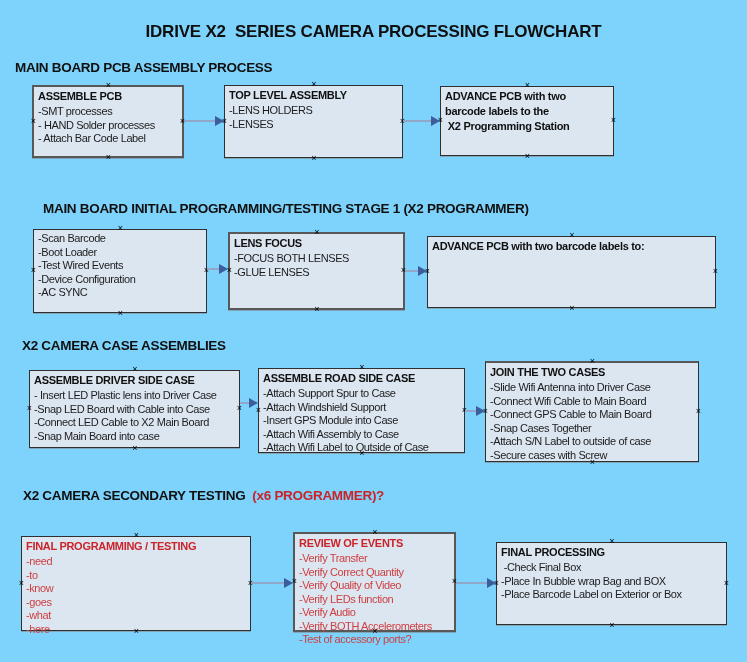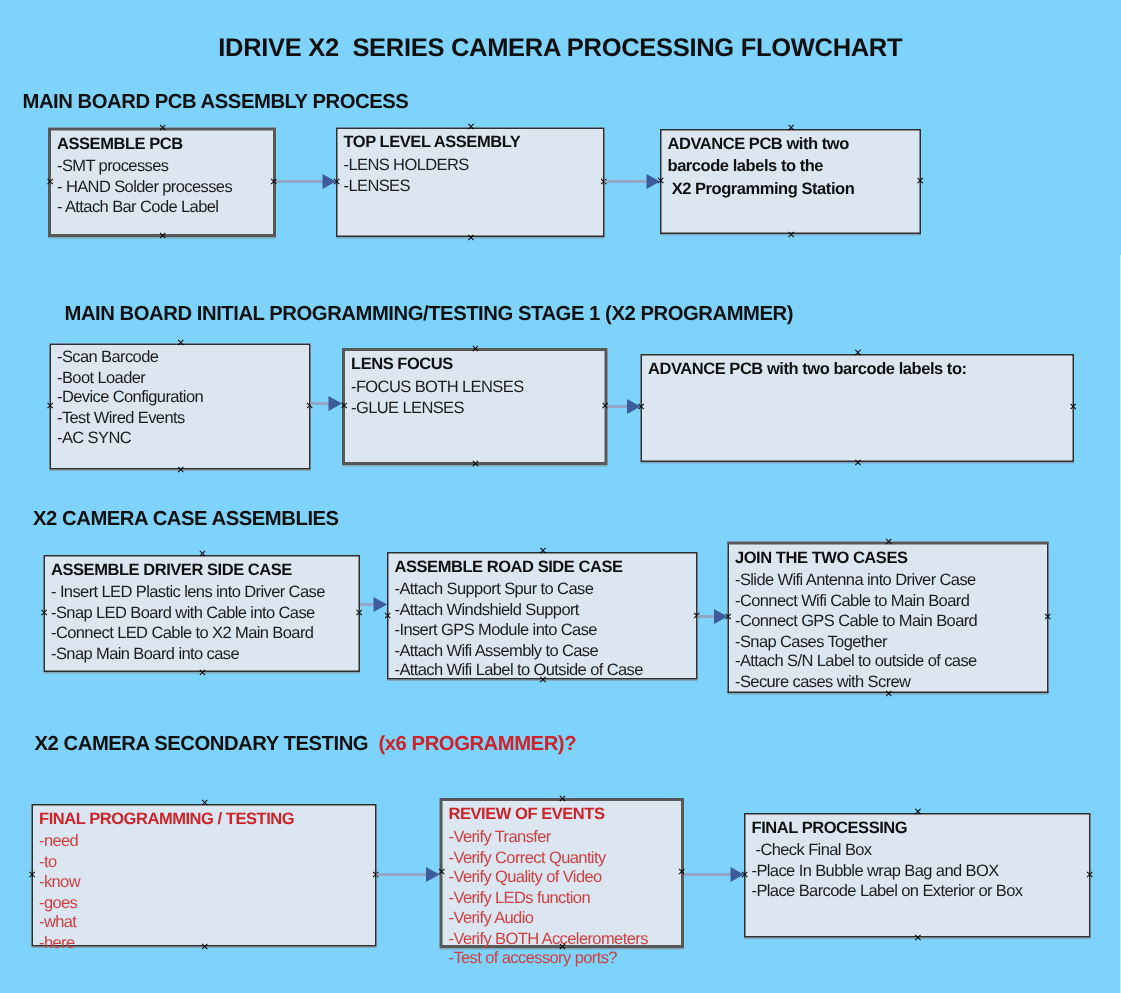--- a/index.html
+++ b/index.html
@@ -82,22 +82,22 @@
  X2 Programming Station</div>
       <span class="handle h-top">×</span>
       <span class="handle h-bottom">×</span>
       <span class="handle h-left">×</span>
       <span class="handle h-right">×</span>
     </div>
     <div class="section-heading" style="left: 16px; top: 201px; margin-left: 27px;"><span>MAIN BOARD INITIAL PROGRAMMING/TESTING STAGE 1 (X2 PROGRAMMER)</span></div>
     <div class="flowbox" style="left: 33px; top: 229px; width: 174px; height: 84px;">
       <div class="box-item">-Scan Barcode</div>
       <div class="box-item">-Boot Loader</div>
+      <div class="box-item">-Test Wired Events</div>
       <div class="box-item">-Device Configuration</div>
-      <div class="box-item">-Test Wired Events</div>
       <div class="box-item">-AC SYNC</div>
       <span class="handle h-top">×</span>
       <span class="handle h-bottom">×</span>
       <span class="handle h-left">×</span>
       <span class="handle h-right">×</span>
     </div>
     <div class="flowbox b2" style="left: 228px; top: 232px; width: 177px; height: 78px;">
       <div class="box-title">LENS FOCUS</div>
       <div class="box-item">-FOCUS BOTH LENSES</div>
       <div class="box-item">-GLUE LENSES</div>

